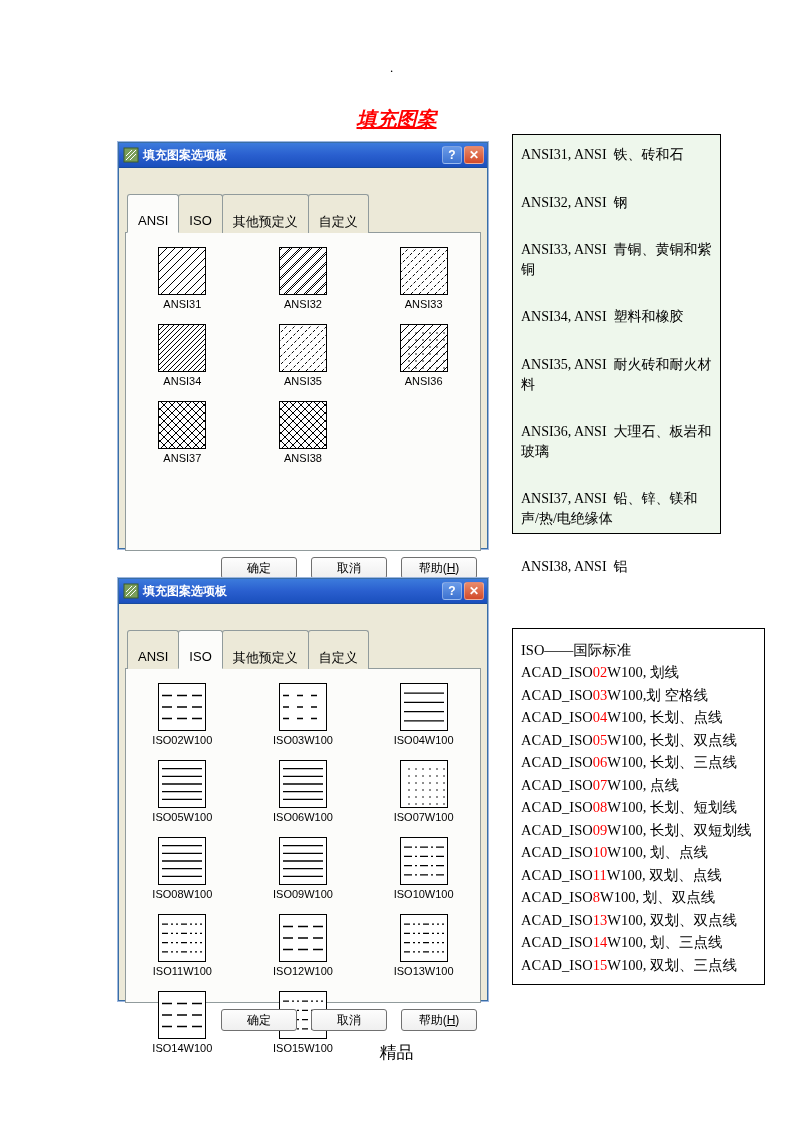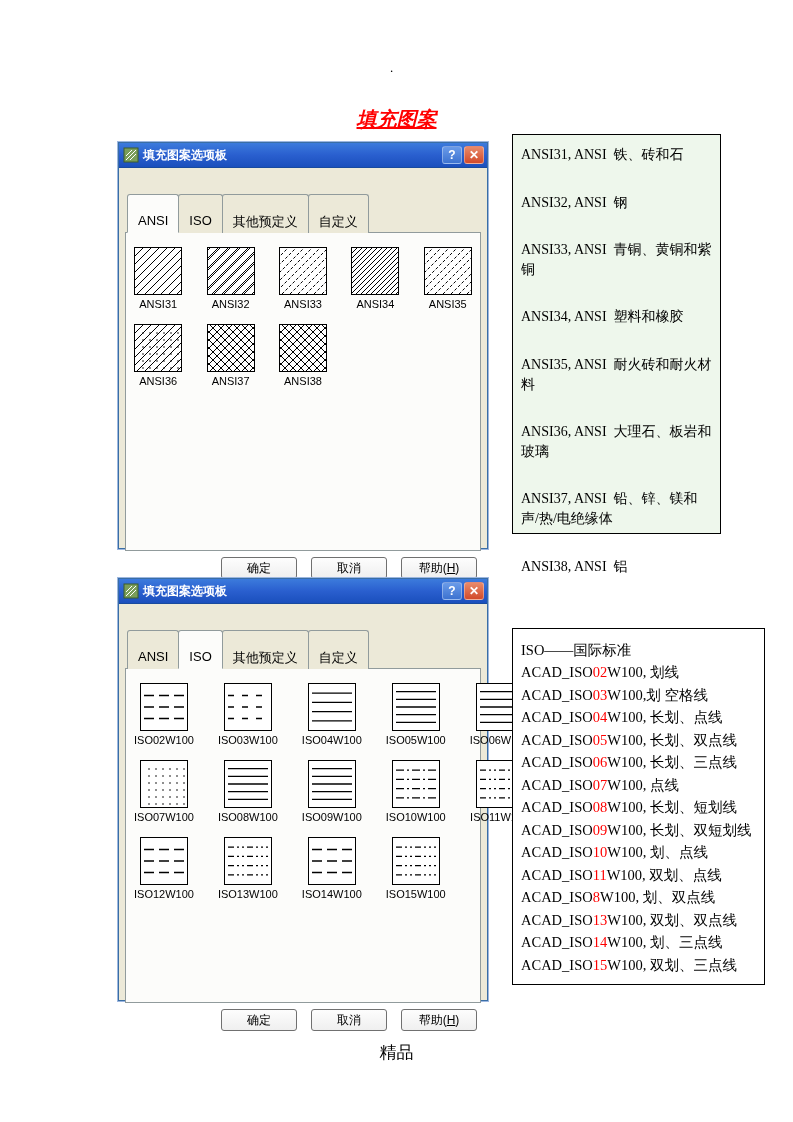--- a/index.html
+++ b/index.html
@@ -117,21 +117,21 @@
     border-top: none;
     background: #fcfcfa;
     padding: 14px 8px 8px 8px;
     box-sizing: border-box;
   }
   .dlg1 .tabpanel { height: 318px; }
   .dlg2 .tabpanel { height: 334px; }
 
   .swatches {
     display: grid;
-    grid-template-columns: repeat(5, 1fr);
+    grid-template-columns: repeat(3, 1fr);
     gap: 14px 24px;
     justify-items: center;
   }
   .swatch {
     display: flex; flex-direction: column; align-items: center;
     gap: 3px;
     cursor: pointer;
   }
   .sw-box {
     width: 46px; height: 46px;

